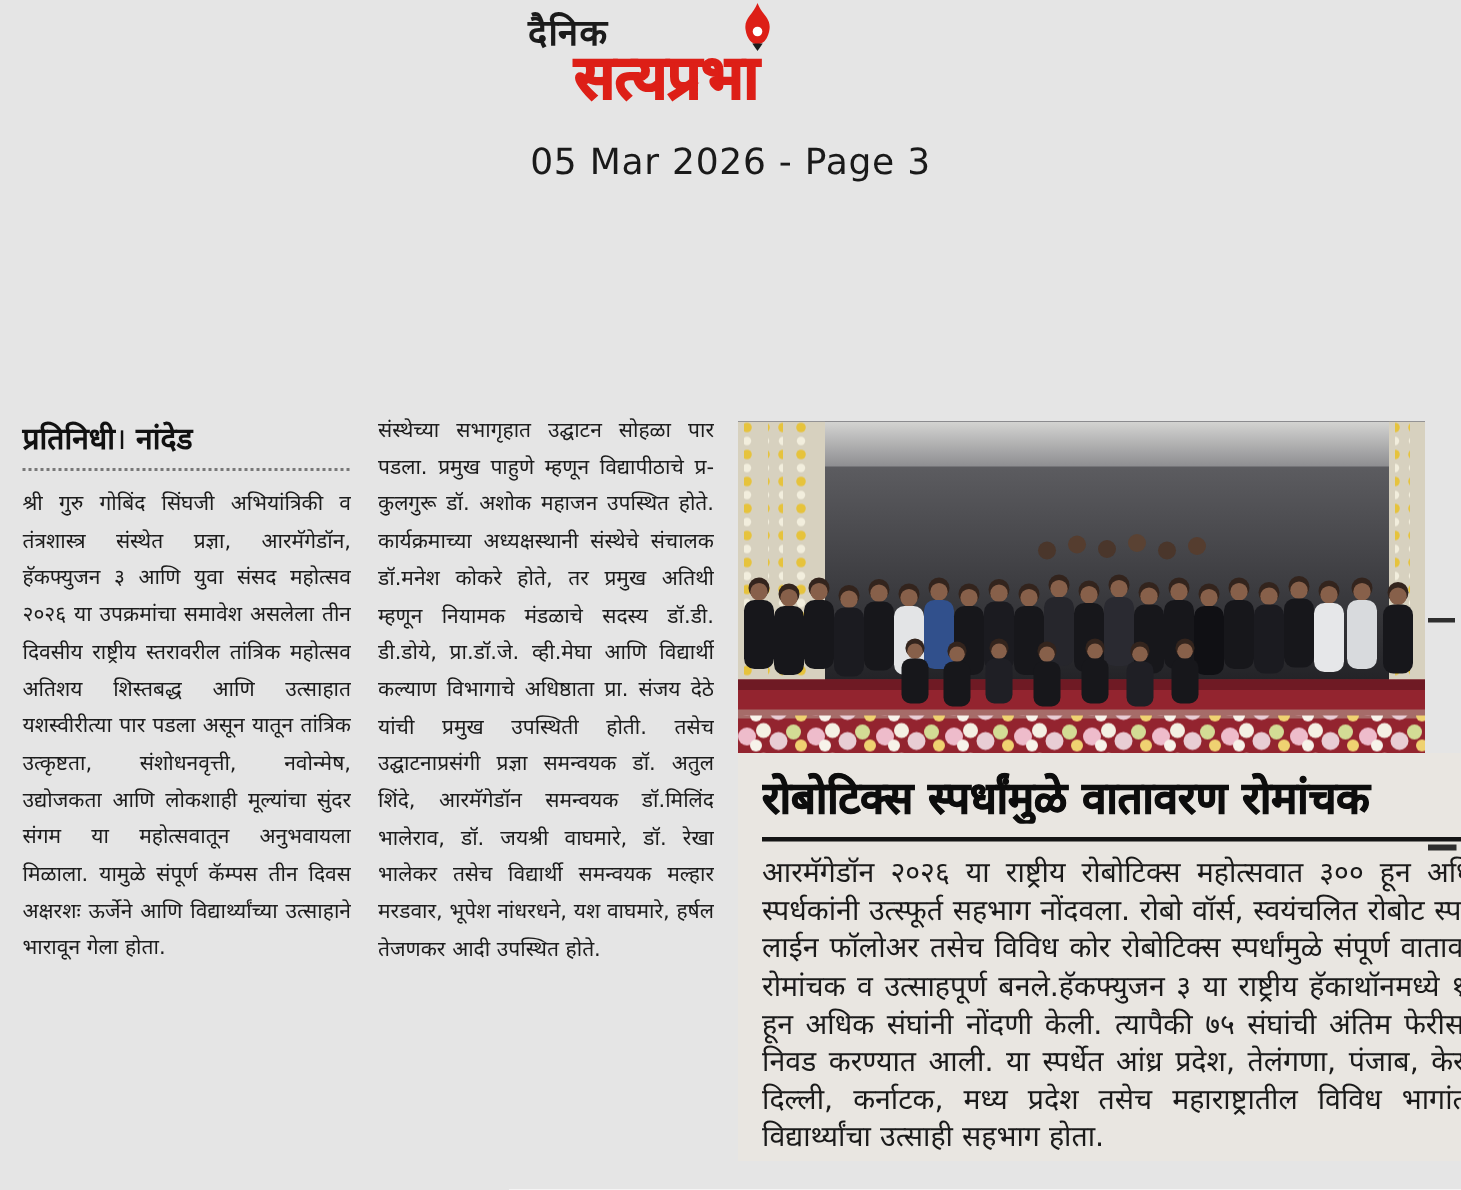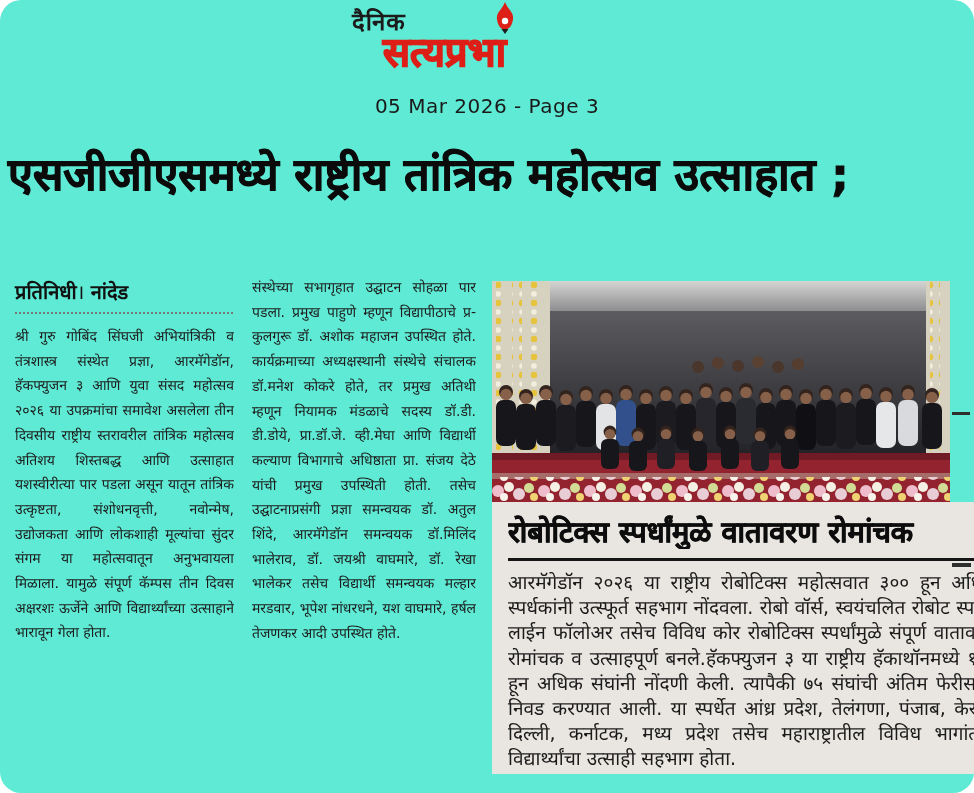--- a/index.html
+++ b/index.html
@@ -1,25 +1,25 @@
 <!DOCTYPE html>
 <html style="--brand-red: #dd1f17; --box-bg: #e9e6e1;"><head>
 <meta charset="utf-8">
 <style>
   html,body{margin:0;padding:0;background:#fff;}
-  .page{position:relative;width:974px;height:793px;background:#5eead4;overflow:hidden;
-        font-family:"DejaVu Sans","Liberation Sans",sans-serif;color:#141414;border-radius:21px;}
+  .page{position:relative;width:974px;height:793px;background:#e5e5e5;overflow:hidden;
+        font-family:"DejaVu Sans","Liberation Sans",sans-serif;color:#141414;}
 
   
   .m-tagline{position:absolute;left:352px;top:4px;font-size:24px;font-weight:700;color:#1b1b1b;letter-spacing:1px;}
   .m-logo{position:absolute;left:355px;top:20px;font-size:40px;line-height:64px;font-weight:900;
           color:var(--brand-red,#dd1f17);-webkit-text-stroke:1.4px var(--brand-red,#dd1f17);
           letter-spacing:0px;white-space:nowrap;margin-left:28px;}
   .m-flame{position:absolute;left:494px;top:2px;}
-  .m-date{position:absolute;left:0;top:94px;width:974px;text-align:center;font-size:20px;
+  .m-date{position:absolute;left:0;top:94px;width:974px;text-align:center;font-size:24px;
           font-weight:500;color:#1a1a1a;letter-spacing:.5px;}
 
   
   .headline{position:absolute;left:8px;top:146px;width:956px;font-size:45px;line-height:57px;
             font-weight:900;color:#0b0b0b;-webkit-text-stroke:.8px #0b0b0b;}
 
   
   .byline{position:absolute;left:15px;top:278px;font-size:20px;color:#111;text-align:right;}
   .byline .rep{font-weight:700;}
   .byline .loc{font-weight:800;}
@@ -55,21 +55,20 @@
     <svg width="22" height="32" viewBox="0 0 22 32">
       <path d="M11 0 C14 8 20 10 19 17.5 C18 24.5 14.5 27.5 11 27.5 C7.5 27.5 4 24.5 3 17.5 C2 10 8 8 11 0 Z" fill="#dd1f17"></path>
       <circle cx="11" cy="19" r="3.2" fill="#ffffff"></circle>
       <path d="M7.5 27 L14.5 27 L11 32 Z" fill="#1c1c1c"></path>
     </svg>
   </div>
   <div class="m-logo">सत्यप्रभा</div>
   <div class="m-date">05 Mar 2026 - Page 3</div>
 
   <div class="headline">
-    <div>एसजीजीएसमध्ये राष्ट्रीय तांत्रिक महोत्सव उत्साहात ;</div>
   </div>
 
   <div class="byline">
     <span class="rep">प्रतिनिधी</span><span>।</span>
     <span class="loc">नांदेड</span>
   </div>
   <div class="dotrule"></div>
 
   <div class="col col1">
     <p class="p1">श्री गुरु गोबिंद सिंघजी अभियांत्रिकी व तंत्रशास्त्र संस्थेत प्रज्ञा, आरमॅगेडॉन, हॅकफ्युजन ३ आणि युवा संसद महोत्सव २०२६ या उपक्रमांचा समावेश असलेला तीन दिवसीय राष्ट्रीय स्तरावरील तांत्रिक महोत्सव अतिशय शिस्तबद्ध आणि उत्साहात यशस्वीरीत्या पार पडला असून यातून तांत्रिक उत्कृष्टता, संशोधनवृत्ती, नवोन्मेष, उद्योजकता आणि लोकशाही मूल्यांचा सुंदर संगम या महोत्सवातून अनुभवायला मिळाला. यामुळे संपूर्ण कॅम्पस तीन दिवस अक्षरशः ऊर्जेने आणि विद्यार्थ्यांच्या उत्साहाने भारावून गेला होता.</p>

